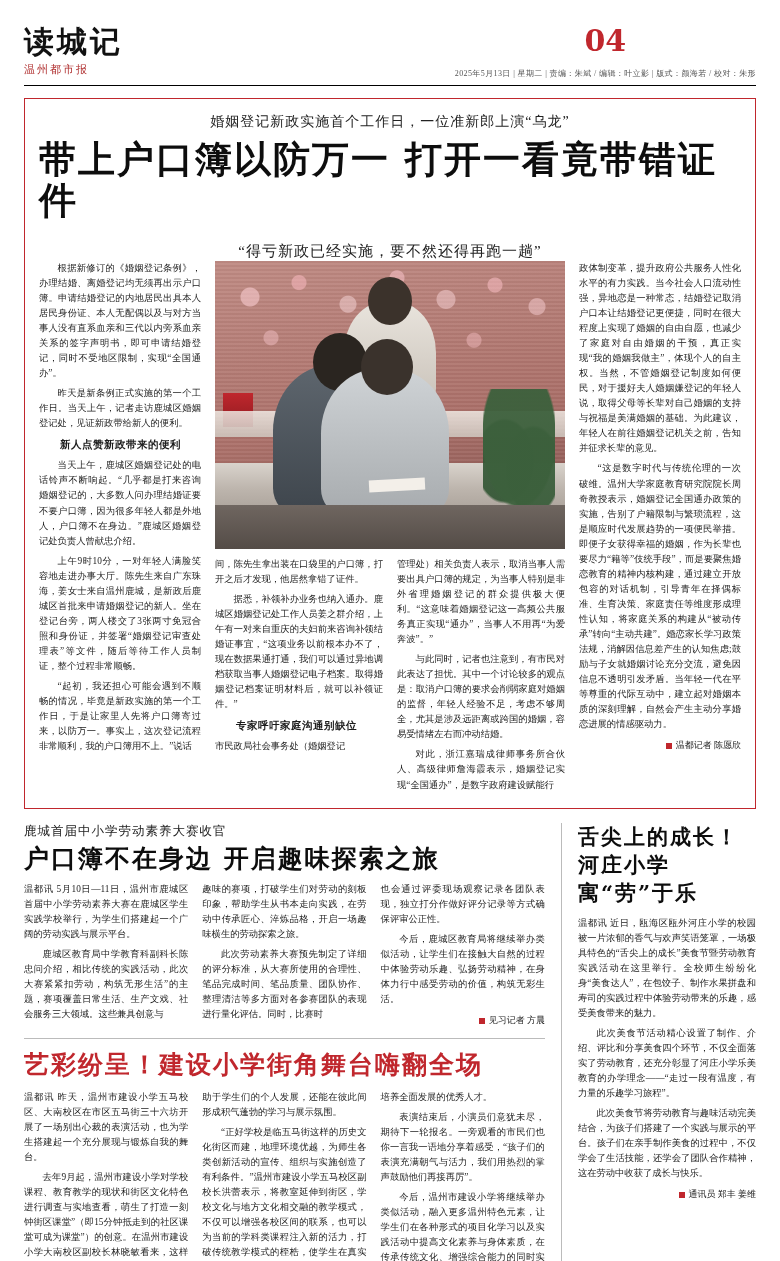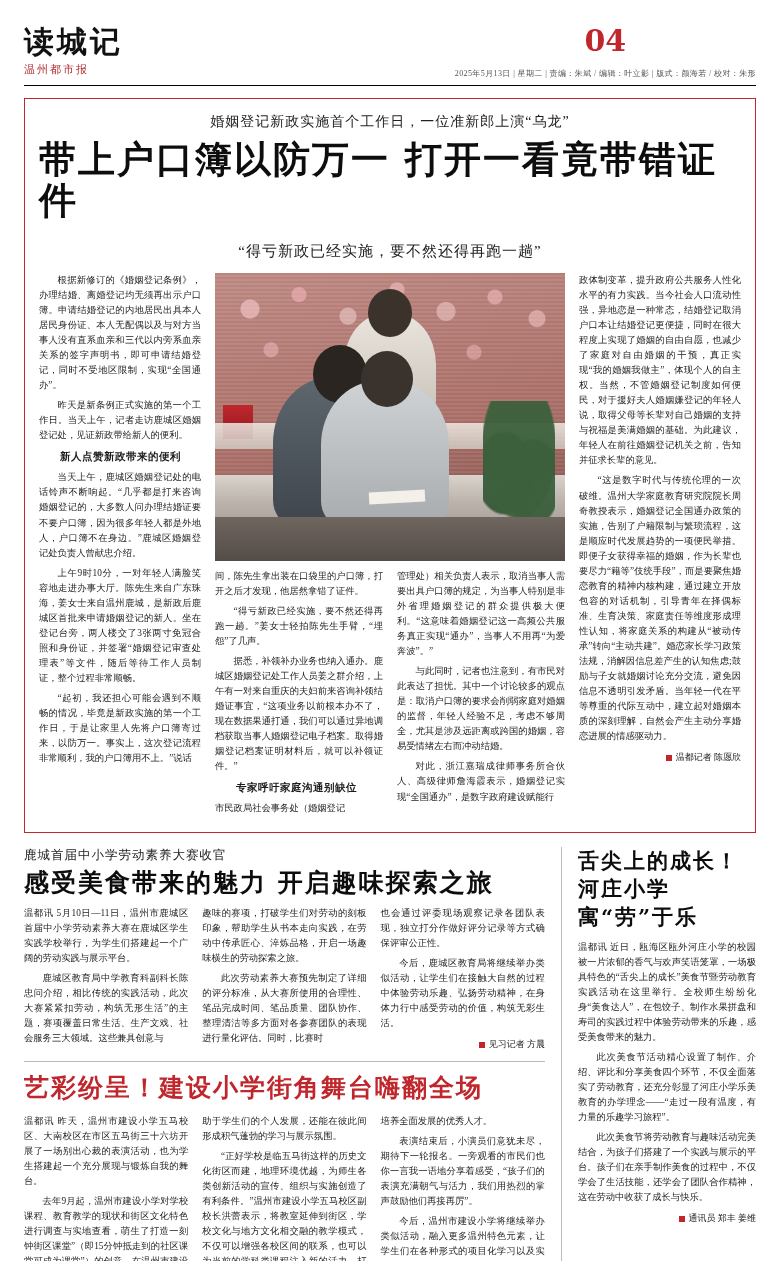--- a/index.html
+++ b/index.html
@@ -83,21 +83,20 @@
   }
   .subhead{
     text-align:center;
     font-size:15px;
     margin-top:20px;
     color:#222;
     letter-spacing:1px;
   }
 
   .lead-body{
-    margin-top:12px;
     display:grid;
     grid-template-columns:1.0fr 2.16fr 1.0fr;
     gap:14px;
   }
   .col{
     font-size:9.3px;
     line-height:1.62;
     text-align:justify;
     color:#1c1c1c;
   }
@@ -302,21 +301,20 @@
           <div class="ph-person ph-p-right"></div>
           <div class="ph-head ph-h-right"></div>
           <div class="ph-plant"></div>
           <div class="ph-deskfront"></div>
           <div class="ph-paper"></div>
         </div>
 
         <div class="photo-sub-cols">
           <div class="col">
             <p class="noindent">间，陈先生拿出装在口袋里的户口簿，打开之后才发现，他居然拿错了证件。</p>
-            <p>“得亏新政已经实施，要不然还得再跑一趟。”姜女士轻拍陈先生手臂，“埋怨”了几声。</p>
             <p>据悉，补领补办业务也纳入通办。鹿城区婚姻登记处工作人员姜之群介绍，上午有一对来自重庆的夫妇前来咨询补领结婚证事宜，“这项业务以前根本办不了，现在数据果通打通，我们可以通过异地调档获取当事人婚姻登记电子档案。取得婚姻登记档案证明材料后，就可以补领证件。”</p>
             <p class="sub-title">专家呼吁家庭沟通别缺位</p>
             <p class="noindent">市民政局社会事务处（婚姻登记</p>
           </div>
           <div class="col">
             <p class="noindent">管理处）相关负责人表示，取消当事人需要出具户口簿的规定，为当事人特别是非外省理婚姻登记的群众提供极大便利。“这意味着婚姻登记这一高频公共服务真正实现“通办”，当事人不用再“为爱奔波”。”</p>
             <p>与此同时，记者也注意到，有市民对此表达了担忧。其中一个讨论较多的观点是：取消户口簿的要求会削弱家庭对婚姻的监督，年轻人经验不足，考虑不够周全，尤其是涉及远距离或跨国的婚姻，容易受情绪左右而冲动结婚。</p>
             <p>对此，浙江嘉瑞成律师事务所合伙人、高级律师詹海霞表示，婚姻登记实现“全国通办”，是数字政府建设赋能行</p>
           </div>
         </div>
@@ -331,21 +329,21 @@
       </div>
     </div>
   </div>
 
   <div class="lower">
 
     <div class="lower-left">
 
       <div>
         <div class="section-kicker">鹿城首届中小学劳动素养大赛收官</div>
-        <div class="section-title">感受美食带来的魅力 开启趣味探索之旅</div>
+        <div class="section-title">户口簿不在身边 开启趣味探索之旅</div>
         <div class="three-col">
           <div class="col">
             <p class="noindent">温都讯 5月10日—11日，温州市鹿城区首届中小学劳动素养大赛在鹿城区学生实践学校举行，为学生们搭建起一个广阔的劳动实践与展示平台。</p>
             <p>鹿城区教育局中学教育科副科长陈忠问介绍，相比传统的实践活动，此次大赛紧紧扣劳动，构筑无形生活”的主题，赛项覆盖日常生活、生产文戏、社会服务三大领域。这些兼具创意与</p>
           </div>
           <div class="col">
             <p class="noindent">趣味的赛项，打破学生们对劳动的刻板印象，帮助学生从书本走向实践，在劳动中传承匠心、淬炼品格，开启一场趣味横生的劳动探索之旅。</p>
             <p>此次劳动素养大赛预先制定了详细的评分标准，从大赛所使用的合理性、笔品完成时间、笔品质量、团队协作、整理清洁等多方面对各参赛团队的表现进行量化评估。同时，比赛时</p>
           </div>
           <div class="col">

